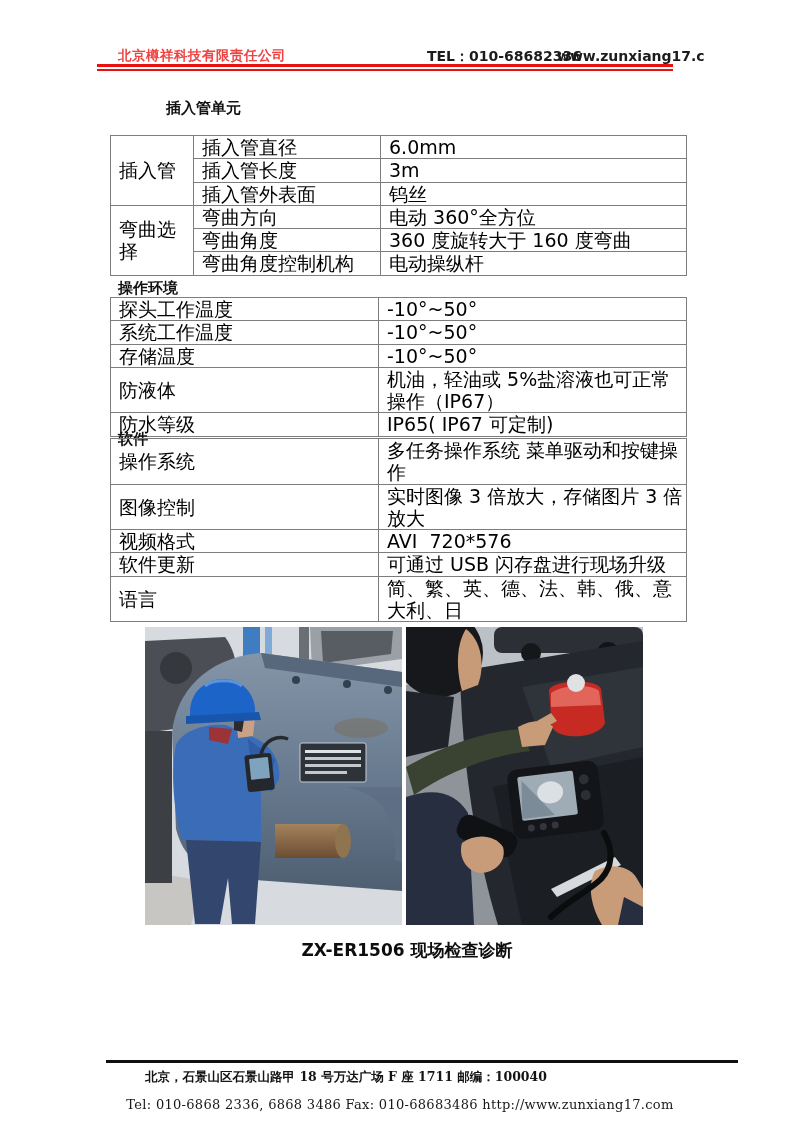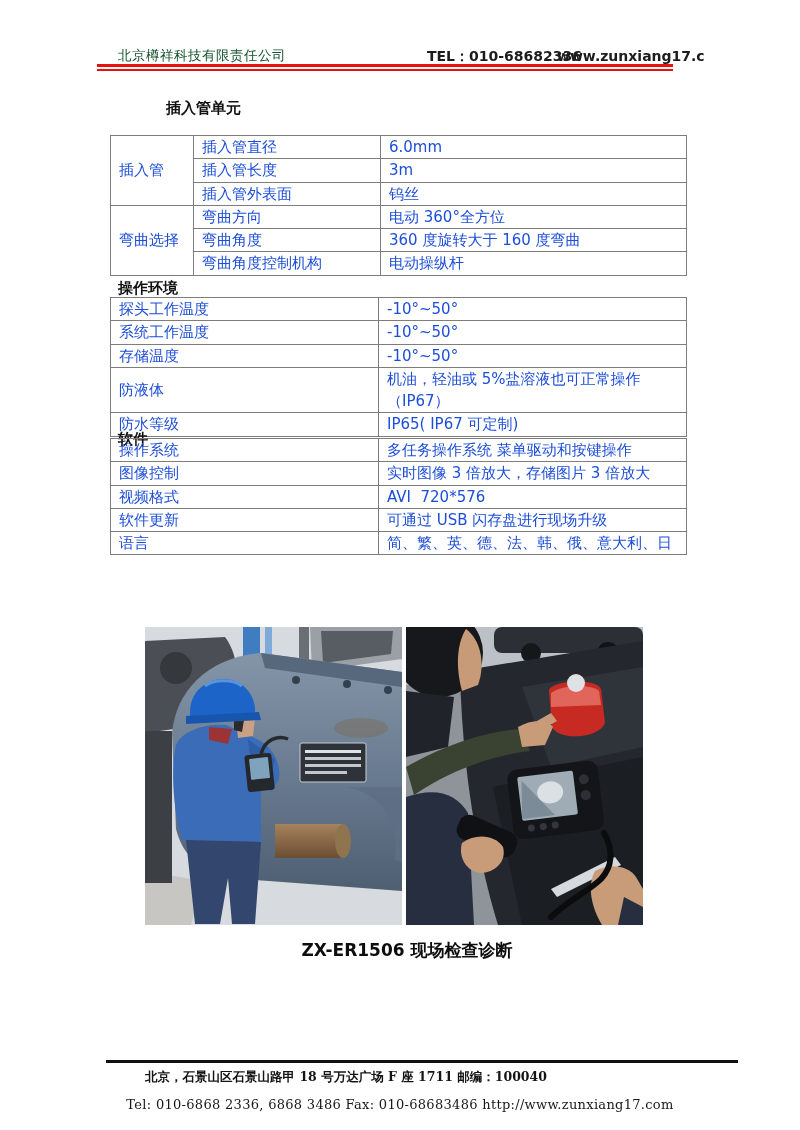--- a/index.html
+++ b/index.html
@@ -1,35 +1,35 @@
 <!DOCTYPE html>
 <html lang="zh"><head>
 <meta charset="utf-8">
 <style>
   html,body{margin:0;padding:0;background:#ffffff;}
   .page{
     position:relative;width:800px;height:1130px;background:#ffffff;overflow:hidden;
     font-family:"DejaVu Sans","Liberation Sans",sans-serif;color:#1a1a1a;
   }
   
-  .company{position:absolute;left:118px;top:47px;font-size:13.5px;font-weight:400;color:#14532d;letter-spacing:.5px;}
+  .company{position:absolute;left:118px;top:47px;font-size:13.5px;font-weight:700;color:#ef4444;letter-spacing:.5px;}
   .tel{position:absolute;left:427px;top:48px;font-size:14px;font-weight:700;color:#1c1c1c;}
   .web{position:absolute;left:557px;top:48px;font-size:14px;font-weight:700;color:#1c1c1c;}
   .redline{position:absolute;left:97px;top:64px;width:576px;}
   .redline .thick{height:3px;background:#e8110d;}
   .redline .thin{height:1.5px;background:#e8110d;margin-top:2px;}
   
   .sec-title{position:absolute;left:118px;font-size:15px;font-weight:700;color:#111;}
   .t1-title{top:99px;margin-left:48px;} .t2-title{top:279px;} .t3-title{top:430px;}
   
   table.spec{position:absolute;left:110px;width:576px;border-collapse:collapse;table-layout:fixed;}
   .t1{top:135px;} .t2{top:297px;} .t3{top:438px;}
   table.spec td{
     border:1px solid #7d7d7d;height:22.3px;line-height:22.3px;
-    padding:0 0 0 8px;font-size:15px;color:#1d4ed8;
+    padding:0 0 0 8px;font-size:19px;color:#000000;
     overflow:hidden;white-space:pre-wrap;vertical-align:middle;
   }
   td.g{vertical-align:top;padding-top:1px;}
   
   .photo{position:absolute;top:627px;height:298px;}
   .photo-left{left:145px;width:257px;}
   .photo-right{left:406px;width:237px;}
   .photo svg{display:block;width:100%;height:100%;}
   .caption{position:absolute;left:7px;top:939px;width:800px;text-align:center;
     font-size:17px;font-weight:700;color:#0d0d0d;}

